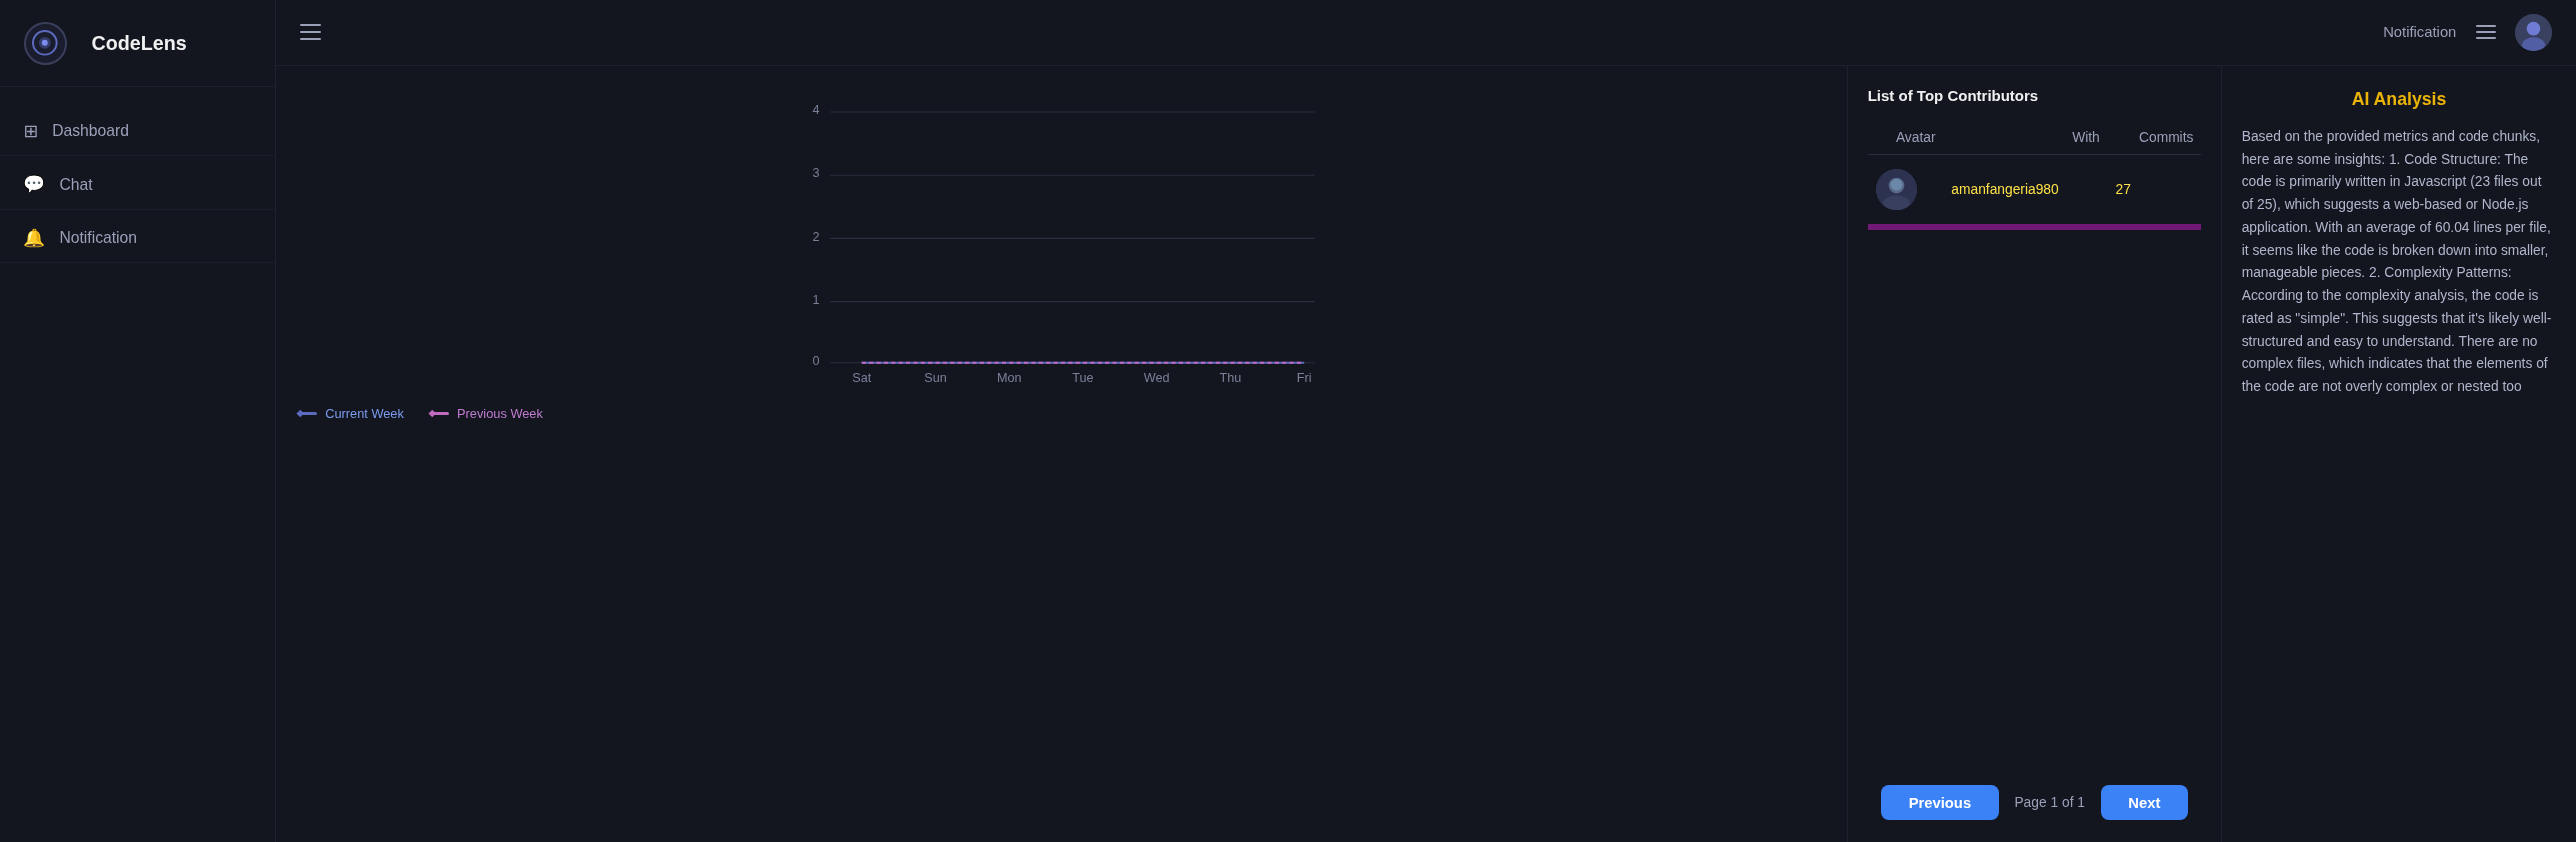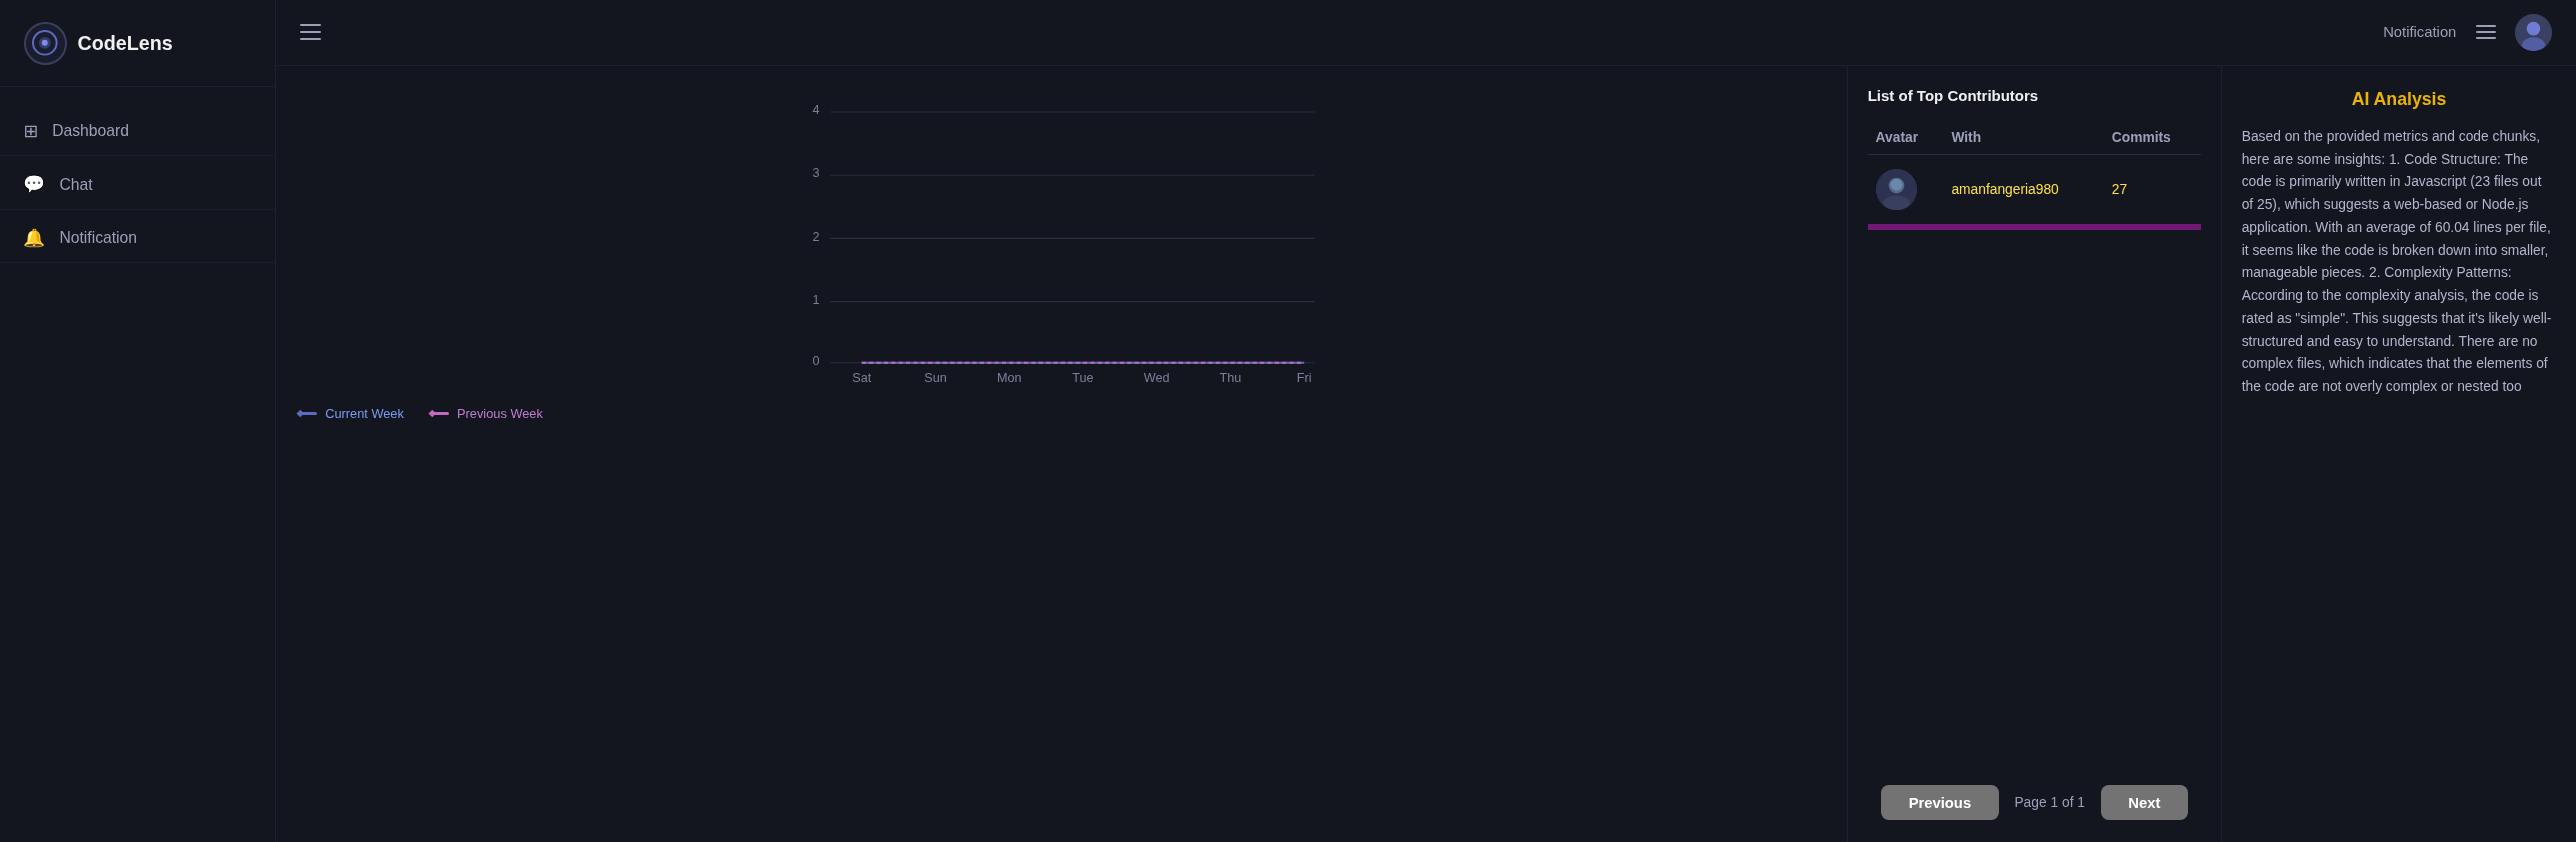--- a/index.html
+++ b/index.html
@@ -19,21 +19,21 @@
       background: #13151f;
       display: flex;
       flex-direction: column;
       padding: 0;
       border-right: 1px solid #1e2130;
       height: 100vh;
     }
     .sidebar-logo {
       display: flex;
       align-items: center;
-      gap: 11px;
+      gap: 25px;
       padding: 21.6px 23.6px;
       border-bottom: 1px solid #1e2130;
     }
     .logo-icon {
       width: 43px;
       height: 43px;
       background: #1a1d2e;
       border-radius: 50%;
       display: flex;
       align-items: center;
@@ -198,26 +198,26 @@
     .contributors-title {
       font-size: 15px;
       font-weight: 700;
       color: #f0f0f0;
     }
     .contributors-table {
       width: 100%;
       border-collapse: collapse;
     }
     .contributors-table th {
-      text-align: left;
+      text-align: right;
       padding: 9.8px 7.9px;
       font-size: 13.8px;
       color: #9aa0b8;
       border-bottom: 1px solid #2a2e40;
-      font-weight: 700;
+      font-weight: 400;
     }
     .contributors-table td {
       padding: 13.8px 7.9px;
       font-size: 13.8px;
       color: #fde047;
       border-bottom: 6px solid #701a75;
     }
     .contributor-avatar {
       width: 41px;
       height: 41px;
@@ -234,21 +234,21 @@
     }
     .pagination-row {
       display: flex;
       align-items: center;
       justify-content: center;
       gap: 15.7px;
       margin-top: auto;
       padding-top: 19.7px;
     }
     .btn-pagination {
-      background: #737373;
+      background: #3b82f6;
       color: #fff;
       border: none;
       border-radius: 7.9px;
       padding: 9.8px 27.6px;
       font-size: 14.8px;
       font-weight: 600;
       cursor: pointer;
     }
     .page-info {
       font-size: 13.8px;

